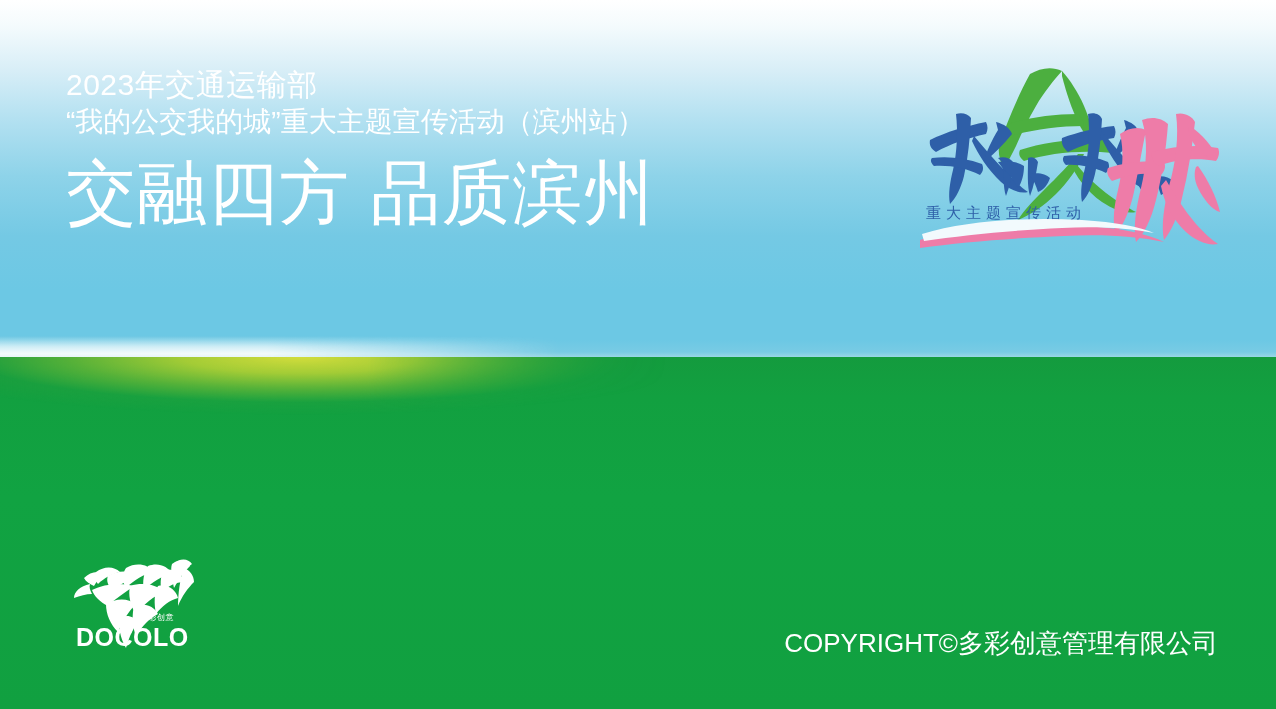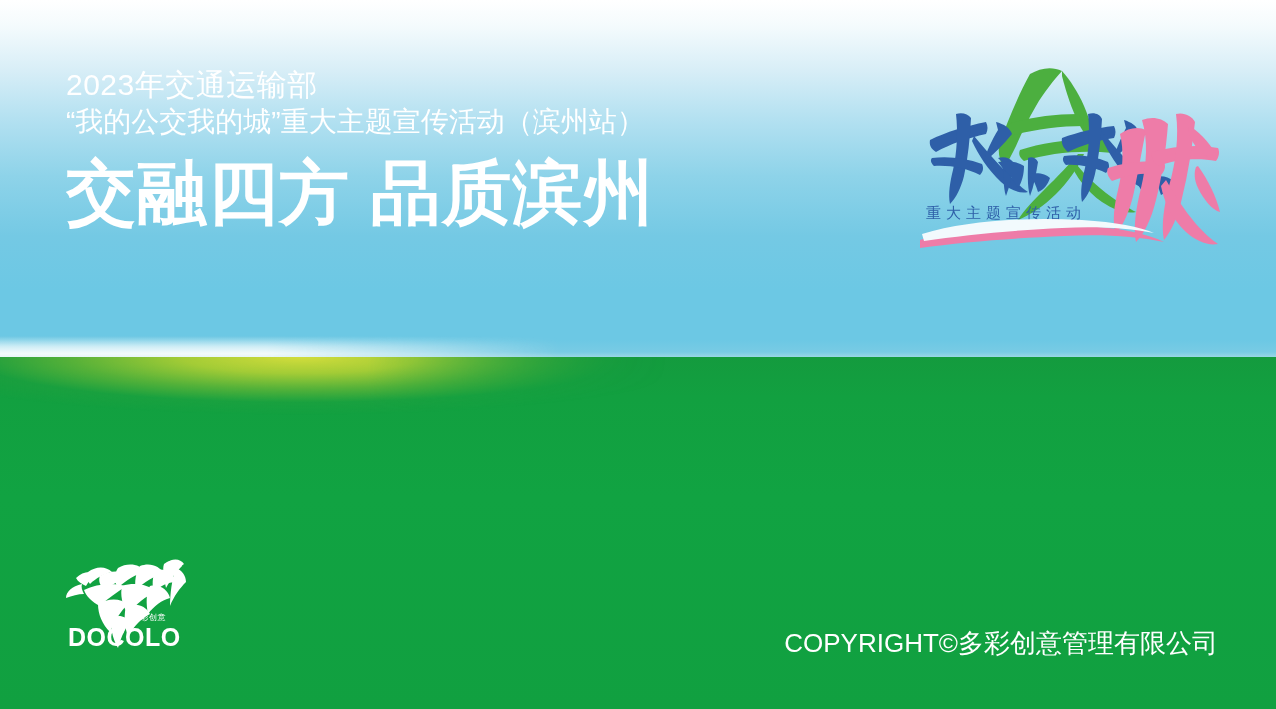--- a/index.html
+++ b/index.html
@@ -104,21 +104,21 @@
     font-size: 28px;
     line-height: 40px;
     letter-spacing: 0px;
     font-weight: 400;
     white-space: nowrap;
     margin-top: -2px;
   }
   .main-title {
     font-size: 70px;
     line-height: 86px;
-    font-weight: 700;
+    font-weight: 400;
     letter-spacing: 1px;
     white-space: nowrap;
     margin-top: 8px;
   }
   .sub-title {
     font-size: 30px;
     line-height: 38px;
     font-weight: 700;
     letter-spacing: 1px;
     white-space: nowrap;
@@ -132,21 +132,21 @@
     top: 62px;
     width: 320px;
     height: 190px;
     text-align: center;
   }
   .campaign-logo svg { display: block; }
 
   
   .docolo-logo {
     position: absolute;
-    left: 56px;
+    left: 64px;
     top: 556px;
     width: 140px;
     height: 96px;
   }
   .docolo-logo svg { display: block; }
 
   
   .copyright {
     position: absolute;
     right: 58px;

